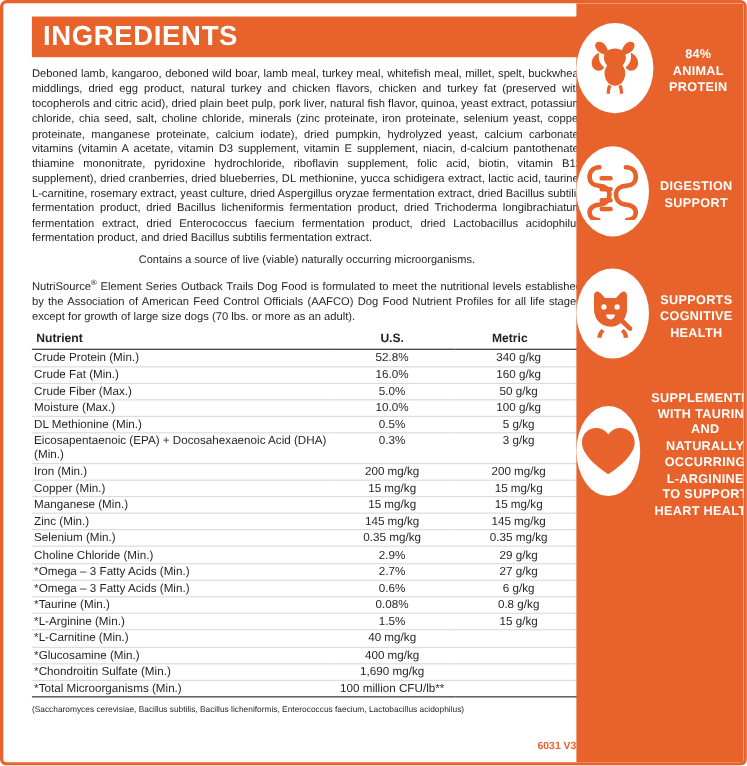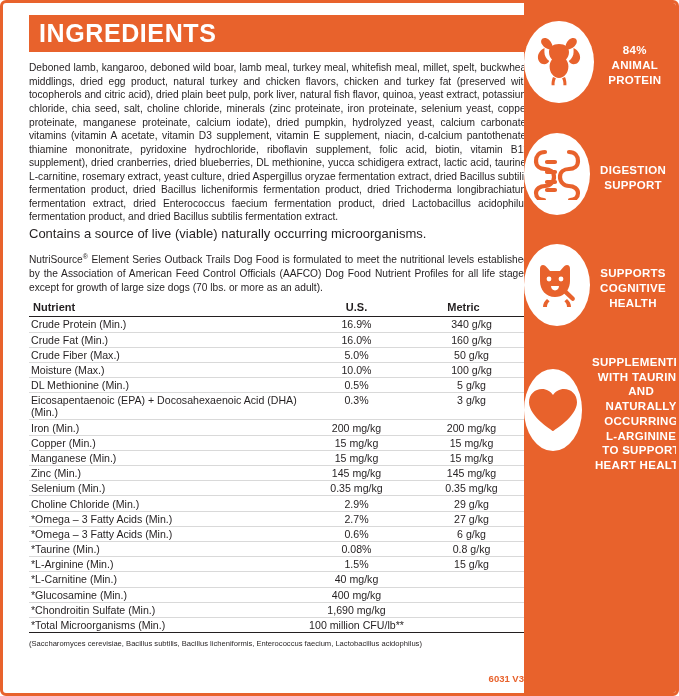--- a/index.html
+++ b/index.html
@@ -89,24 +89,25 @@
     line-height: 1.05;
   }
   .ing-body {
     font-size: 10.2px;
     line-height: 1.33;
     text-align: justify;
     margin-top: 9px;
     color: #231f20;
   }
   .ing-note {
-    font-size: 13px;
+    font-size: 10px;
     line-height: 1.33;
-    margin-top: 1px;
-    color: #231f20;
+    margin-top: 6px;
+    color: #231f20;
+    text-align: center;
   }
   .ing-para {
     font-size: 10.2px;
     line-height: 1.33;
     margin-top: 10px;
     text-align: justify;
     color: #231f20;
   }
   .banner-2 {
     margin-top: 12px;
@@ -171,21 +172,21 @@
       <thead>
         <tr>
           <th class="c1">Nutrient</th>
           <th class="c2">U.S.</th>
           <th class="c3">Metric</th>
         </tr>
       </thead>
       <tbody>
           <tr>
             <td class="c1">Crude Protein (Min.)</td>
-            <td class="c2">16.9%</td>
+            <td class="c2">52.8%</td>
             <td class="c3">340 g/kg</td>
           </tr>
           <tr>
             <td class="c1">Crude Fat (Min.)</td>
             <td class="c2">16.0%</td>
             <td class="c3">160 g/kg</td>
           </tr>
           <tr>
             <td class="c1">Crude Fiber (Max.)</td>
             <td class="c2">5.0%</td>

